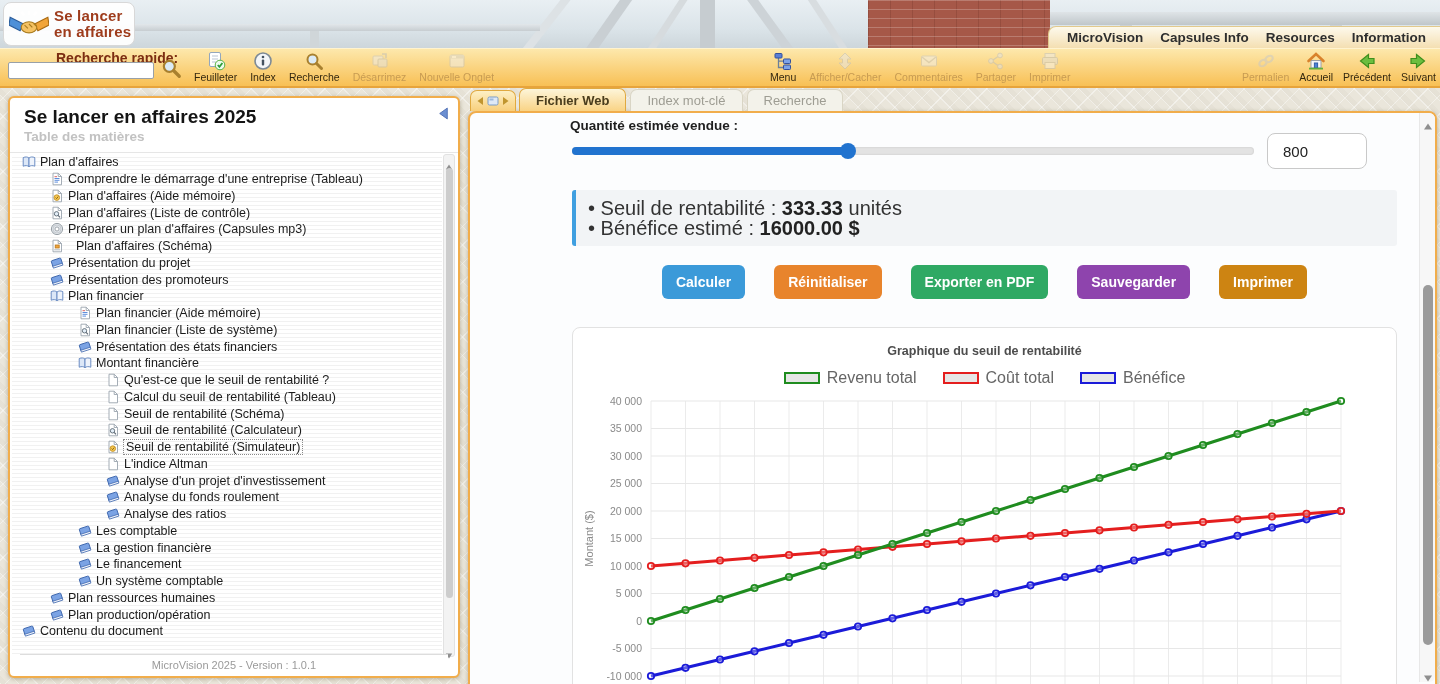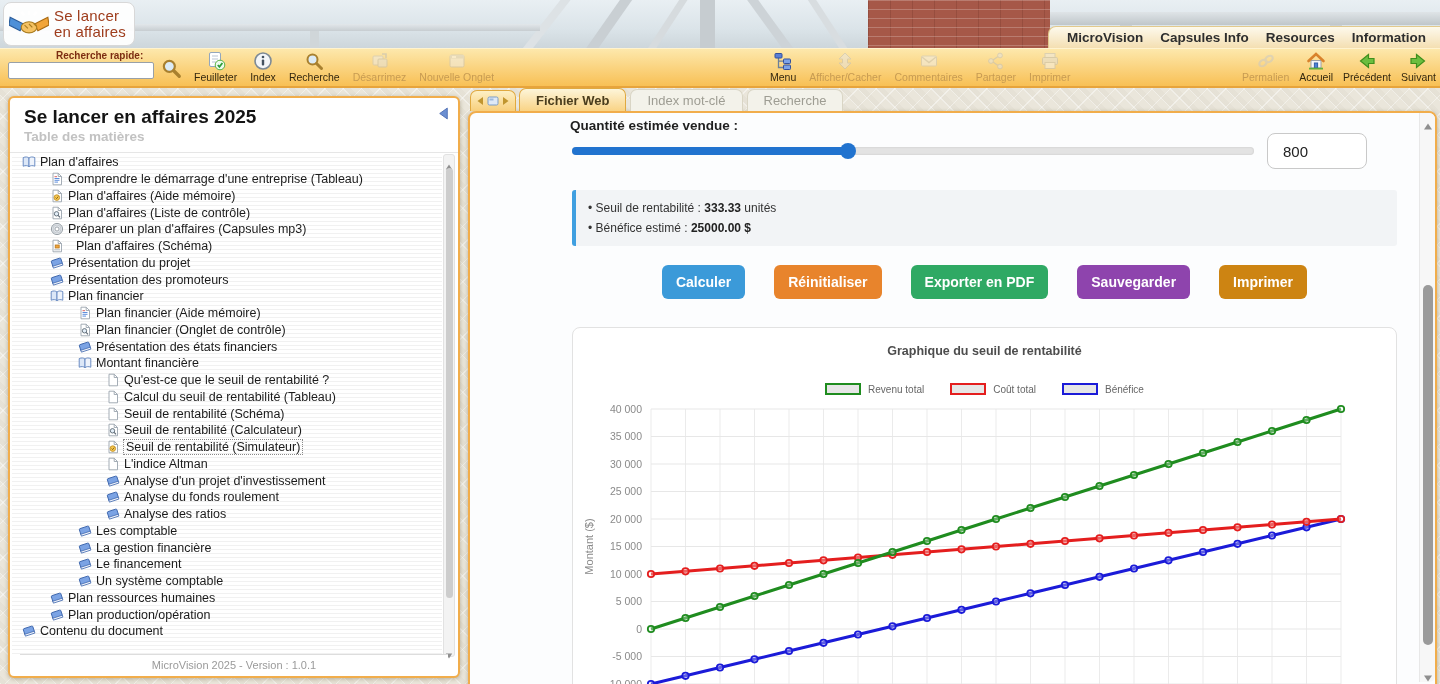--- a/index.html
+++ b/index.html
@@ -18,31 +18,31 @@
   .beam { position:absolute; background:#d3d8db; }
   #brick { position:absolute; left:868px; top:0; width:182px; height:48px;
     background-color:#a65848;
     background-image:repeating-linear-gradient(180deg, rgba(255,255,255,.22) 0 1px, transparent 1px 9px),
       repeating-linear-gradient(90deg, rgba(80,30,20,.18) 0 1px, transparent 1px 22px);
   }
   
   #logo { position:absolute; left:3px; top:2px; width:132px; height:44px; background:rgba(255,255,255,.93);
     border:1px solid #d8d8d8; border-radius:8px; display:flex; align-items:center; padding-left:5px; z-index:5;}
   #logo .licon { width:40px; height:34px; display:inline-block; }
-  #logo-text { position:absolute; left:50px; top:5px; font-weight:normal; font-size:15px; line-height:16px; color:#9e3c1c; letter-spacing:.2px; }
+  #logo-text { position:absolute; left:50px; top:5px; font-weight:bold; font-size:15px; line-height:16px; color:#9e3c1c; letter-spacing:.2px; }
   
   #top-menu { position:absolute; right:0; top:26px; height:22px; min-width:318px;
     background:linear-gradient(#fdf9ec,#f4dfb2); border:1px solid #e2c98c; border-right:none; border-bottom:none;
     border-radius:8px 0 0 0; display:flex; align-items:center; justify-content:flex-end; gap:17px; padding:0 14px 0 18px;
     font-weight:bold; font-size:13.5px; color:#2e2e2e; z-index:4; }
   #top-menu span { cursor:default; }
   
   #toolbar { position:absolute; left:0; top:48px; width:1440px; height:40px;
     background:linear-gradient(#fde9ae,#f8c055); border-bottom:2px solid #e7a43c; box-shadow:inset 0 1px 0 #fff3cf; }
-  #search-label { position:absolute; left:10px; top:2px; font-size:10px; font-weight:bold; color:#7c2d12;padding-left:46px; }
+  #search-label { position:absolute; left:10px; top:2px; font-size:14px; font-weight:bold; color:#7c2d12;padding-left:46px; }
   #search-input { position:absolute; left:8px; top:14px; width:146px; height:17px; border:1px solid #98a0a8; border-radius:2px; font-size:11px; padding:0 4px; background:#fff; }
   #search-go { position:absolute; left:160px; top:9px; width:22px; height:22px; border:none; background:transparent; cursor:pointer; }
   .tb-group { position:absolute; top:3px; display:flex; align-items:flex-start; }
   #tb-left { left:194px; gap:13px; }
   #tb-middle { left:770px; gap:13px; }
   #tb-right { right:4px; gap:10px; }
   .tb-btn { display:flex; flex-direction:column; align-items:center; gap:0; cursor:pointer; }
   .tb-btn .ticon20 { width:20px; height:20px; }
   .tb-btn .tlabel { font-size:10.5px; color:#33270f; white-space:nowrap; }
   .tb-btn.disabled { cursor:default; }
@@ -77,29 +77,29 @@
   
   #content { position:absolute; left:468px; top:111px; width:969px; height:600px; background:#fcfdfe;
     border:2px solid #f1ad4b; border-radius:8px; box-shadow:0 1px 4px rgba(90,70,30,.35); }
   #qty-label { position:absolute; left:100px; top:5px; font-size:13.5px; font-weight:bold; color:#1f1f1f; }
   #slider { position:absolute; left:102px; top:29px; width:682px; height:18px; cursor:pointer; }
   #slider-track { position:absolute; left:0; top:5px; width:100%; height:8px; background:#e3e3e3; border-radius:5px; box-shadow:inset 0 0 2px rgba(0,0,0,.15); }
   #slider-fill { position:absolute; left:0; top:5px; height:8px; background:#2173cf; border-radius:5px 0 0 5px; }
   #slider-thumb { position:absolute; top:1px; width:16px; height:16px; background:#2173cf; border-radius:50%; cursor:grab; }
   #qty-input { position:absolute; left:797px; top:20px; width:100px; height:36px; border:1px solid #c9c9c9; border-radius:8px; font-size:15px; padding-left:15px; color:#222; background:#fff; font-family:"Liberation Sans",sans-serif; }
   #results { position:absolute; left:102px; top:77px; width:825px; height:56px; background:#f2f4f6; border-left:4px solid #3f9fe0; border-radius:3px; padding:8px 0 0 12px; }
-  .result-line { font-size:12px; color:#333; line-height:20px; }
+  .result-line { font-size:20px; color:#333; line-height:20px; }
   .result-line b { color:#222; }
   #btn-row { position:absolute; left:102px; top:152px; width:825px; height:36px; display:flex; justify-content:center; gap:29px; }
   .sim-btn { height:34px; padding:0 14px; border:none; border-radius:6px; color:#fff; font-weight:bold; font-size:14px; cursor:pointer; font-family:"Liberation Sans",sans-serif; }
   
   #chart-card { position:absolute; left:102px; top:214px; width:825px; height:430px; background:#fff; border:1px solid #e2e2e2; border-radius:8px; }
   #chart-title { margin-top:16px; text-align:center; font-size:12.5px; font-weight:bold; color:#4d4d4d; }
   #chart-legend { margin-top:11px; display:flex; justify-content:center; gap:26px; align-items:center; }
-  .leg-item { display:flex; align-items:center; gap:7px; font-size:10px; color:#666;margin-top:14px; }
+  .leg-item { display:flex; align-items:center; gap:7px; font-size:16px; color:#666; }
   .leg-swatch { width:36px; height:12px; background:#e6e6e6; border:2px solid; }
   #chart-svg { display:block; margin-top:2px; }
   
   #main-scroll { position:absolute; left:1419px; top:113px; width:16px; height:569px; background:#f7f7f7; border-left:1px solid #e8e8e8; border-radius:0 6px 6px 0; }
   #main-scroll .sb-up { position:absolute; top:4px; left:3px; width:10px; height:9px; }
   #main-scroll .sb-down { position:absolute; bottom:4px; left:3px; width:10px; height:9px; }
   #main-thumb { position:absolute; left:3px; top:172px; width:10px; height:360px; background:#9a9a9a; border-radius:5px; }
 </style>
 </head>
 <body>
@@ -360,21 +360,21 @@
             </svg></span>
           <span class="tlabel">Plan financier (Aide mémoire)</span>
         </div>
         <div class="tree-row" style="padding-left: 66px;">
           <span class="ticon"><svg viewBox="0 0 14 14" width="100%" height="100%">
               <path d="M3 1.2H8.2L11.5 4.5V12.8H3Z" fill="#fff" stroke="#9aa4ae" stroke-width="0.9"></path>
               <path d="M8.2 1.2V4.5H11.5" fill="none" stroke="#9aa4ae" stroke-width="0.9"></path>
               <circle cx="6.5" cy="7.8" r="2.2" fill="#e3eef8" stroke="#5a6672" stroke-width="0.9"></circle>
               <path d="M8.1 9.4L10 11.3" stroke="#5a6672" stroke-width="1.2"></path>
             </svg></span>
-          <span class="tlabel">Plan financier (Onglet de contrôle)</span>
+          <span class="tlabel">Plan financier (Liste de système)</span>
         </div>
         <div class="tree-row" style="padding-left: 66px;">
           <span class="ticon"><svg viewBox="0 0 14 14" width="100%" height="100%">
               <g transform="rotate(-18 7 7)">
                 <rect x="2" y="3.2" width="10" height="7" rx="1" fill="#7ba3e4" stroke="#3f68ad" stroke-width="0.9"></rect>
                 <rect x="2" y="8.8" width="10" height="2" fill="#eef2fa" stroke="#3f68ad" stroke-width="0.7"></rect>
               </g>
             </svg></span>
           <span class="tlabel">Présentation des états financiers</span>
         </div>
@@ -555,21 +555,21 @@
   <main id="content">
     <div id="qty-label">Quantité estimée vendue :</div>
     <div id="slider">
       <div id="slider-track"></div>
       <div id="slider-fill" style="width: 40.4%;"></div>
       <div id="slider-thumb" style="left: calc(40.4% - 8px);"></div>
     </div>
     <input id="qty-input" type="text" value="800" style="">
     <div id="results">
         <div class="result-line"><span>• </span><span>Seuil de rentabilité : </span><b>333.33</b><span> unités</span></div>
-        <div class="result-line"><span>• </span><span>Bénéfice estimé : </span><b>25000.00 $</b><span></span></div>
+        <div class="result-line"><span>• </span><span>Bénéfice estimé : </span><b>16000.00 $</b><span></span></div>
       </div>
     <div id="btn-row">
         <button class="sim-btn" style="background: rgb(59, 154, 217);">Calculer</button>
         <button class="sim-btn" style="background: rgb(232, 132, 44);">Réinitialiser</button>
         <button class="sim-btn" style="background: rgb(47, 169, 100);">Exporter en PDF</button>
         <button class="sim-btn" style="background: rgb(142, 68, 173);">Sauvegarder</button>
         <button class="sim-btn" style="background: rgb(205, 132, 18);">Imprimer</button>
       </div>
     <div id="chart-card">
       <div id="chart-title">Graphique du seuil de rentabilité</div>

